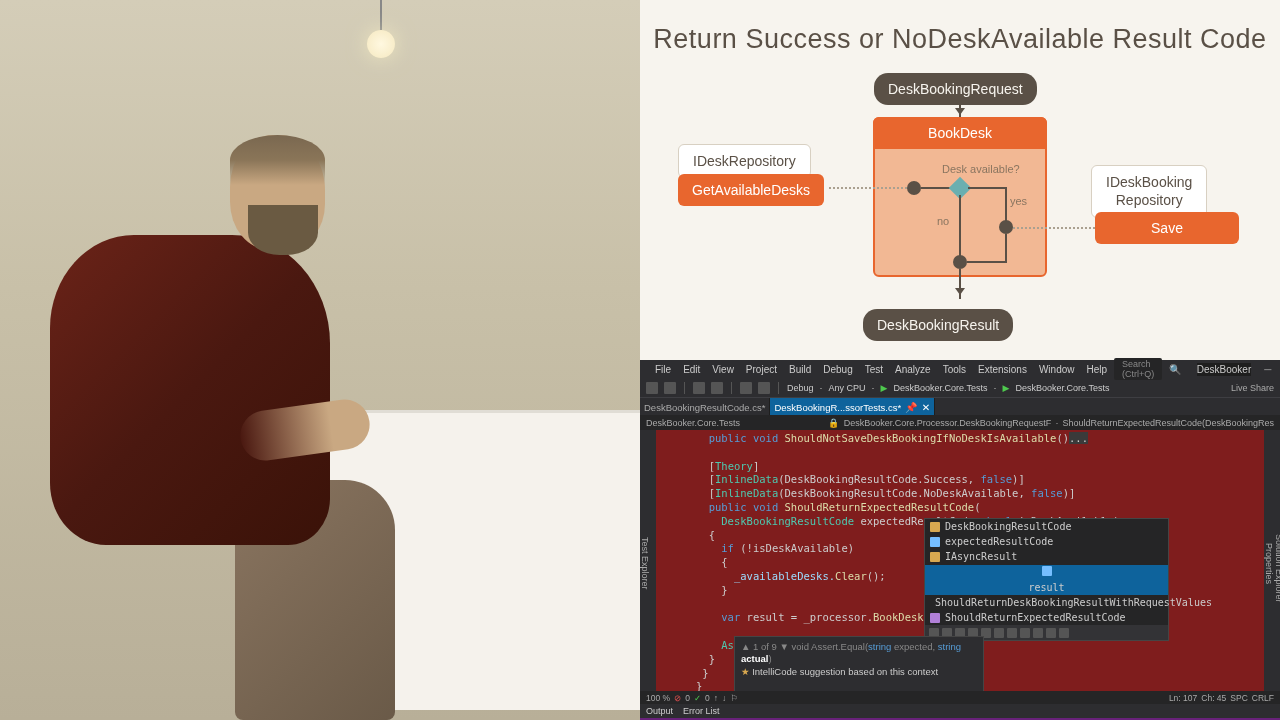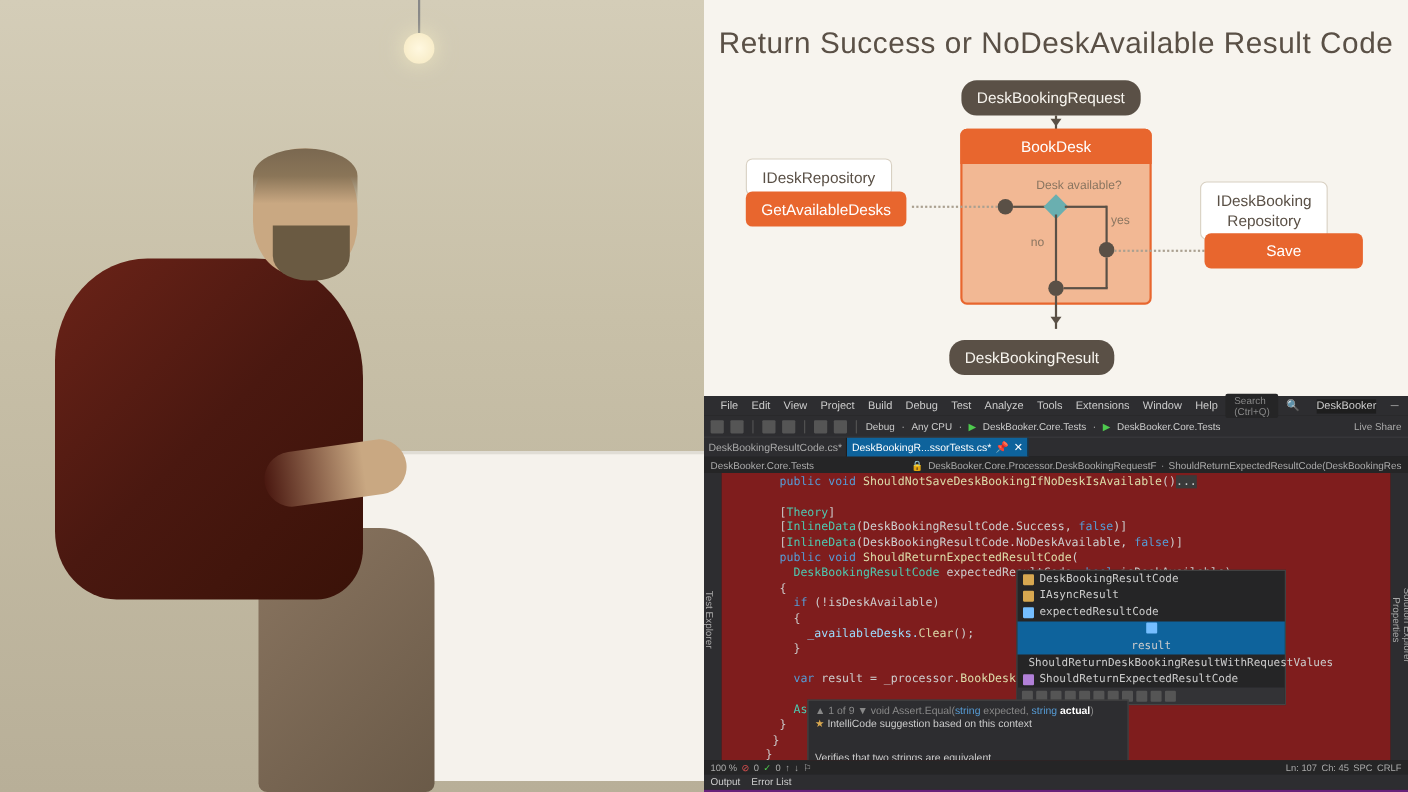--- a/index.html
+++ b/index.html
@@ -66,21 +66,21 @@
 .intellisense { position: absolute; left: 268px; top: 88px; width: 245px; background: #252526; border: 1px solid #454545; font-size: 10px; z-index: 10; }
 .intel-item { padding: 1px 5px; display: flex; align-items: center; gap: 5px; color: #ccc; }
 .intel-item.sel { background: #0e639c; flex-direction: column; }
 .intel-icon { width: 10px; height: 10px; border-radius: 1px; }
 .intel-icon.cls { background: #d8a850; }
 .intel-icon.var { background: #75beff; }
 .intel-icon.mth { background: #b180d8; }
 .intel-toolbar { height: 15px; background: #333336; display: flex; align-items: center; gap: 3px; padding: 0 4px; }
 .intel-toolbar div { width: 10px; height: 10px; background: #555; border-radius: 1px; }
 
-.sig-help { position: absolute; left: 78px; top: 206px; width: 292px; background: #2d2d30; border: 1px solid #454545; padding: 4px 6px; font-size: 9.5px; color: #ccc; font-family: 'Segoe UI', sans-serif; z-index: 10; line-height: 1.3; }
+.sig-help { position: absolute; left: 78px; top: 206px; width: 250px; background: #2d2d30; border: 1px solid #454545; padding: 4px 6px; font-size: 9.5px; color: #ccc; font-family: 'Segoe UI', sans-serif; z-index: 10; line-height: 1.3; }
 .sig-help .sig { color: #888; }
 .sig-help .sig .kw2 { color: #569cd6; }
 .sig-help .sig .bold { color: #fff; font-weight: bold; }
 .sig-help .star { color: #d8a850; }
 .sig-help .desc { margin-top: 18px; }
 
 .ide-bottom-tabs { height: 14px; background: #2d2d30; display: flex; align-items: center; padding: 0 6px; gap: 10px; font-size: 9px; font-family: 'Segoe UI', sans-serif; }
 .ide-status { height: 15px; background: #68217a; display: flex; align-items: center; padding: 0 6px; font-size: 9px; color: #fff; font-family: 'Segoe UI', sans-serif; }
 .ide-infobar { height: 13px; background: #252526; display: flex; align-items: center; padding: 0 6px; font-size: 8.5px; color: #aaa; gap: 8px; font-family: 'Segoe UI', sans-serif; justify-content: space-between; }
 .ide-infobar .icons { display: flex; gap: 4px; align-items: center; }
@@ -234,26 +234,26 @@
       <div class="code-line"> <span>}</span></div>
       <div class="code-line"><span>}</span></div>
 
       <div class="intellisense">
         <div id="intel-list">
             <div class="intel-item">
               <div class="intel-icon cls"></div>
               <span>DeskBookingResultCode</span>
             </div>
             <div class="intel-item">
+              <div class="intel-icon var"></div>
+              <span>expectedResultCode</span>
+            </div>
+            <div class="intel-item">
               <div class="intel-icon cls"></div>
               <span>IAsyncResult</span>
-            </div>
-            <div class="intel-item">
-              <div class="intel-icon var"></div>
-              <span>expectedResultCode</span>
             </div>
             <div class="intel-item sel">
               <div class="intel-icon var"></div>
               <span>result</span>
             </div>
             <div class="intel-item">
               <div class="intel-icon mth"></div>
               <span>ShouldReturnDeskBookingResultWithRequestValues</span>
             </div>
             <div class="intel-item">

